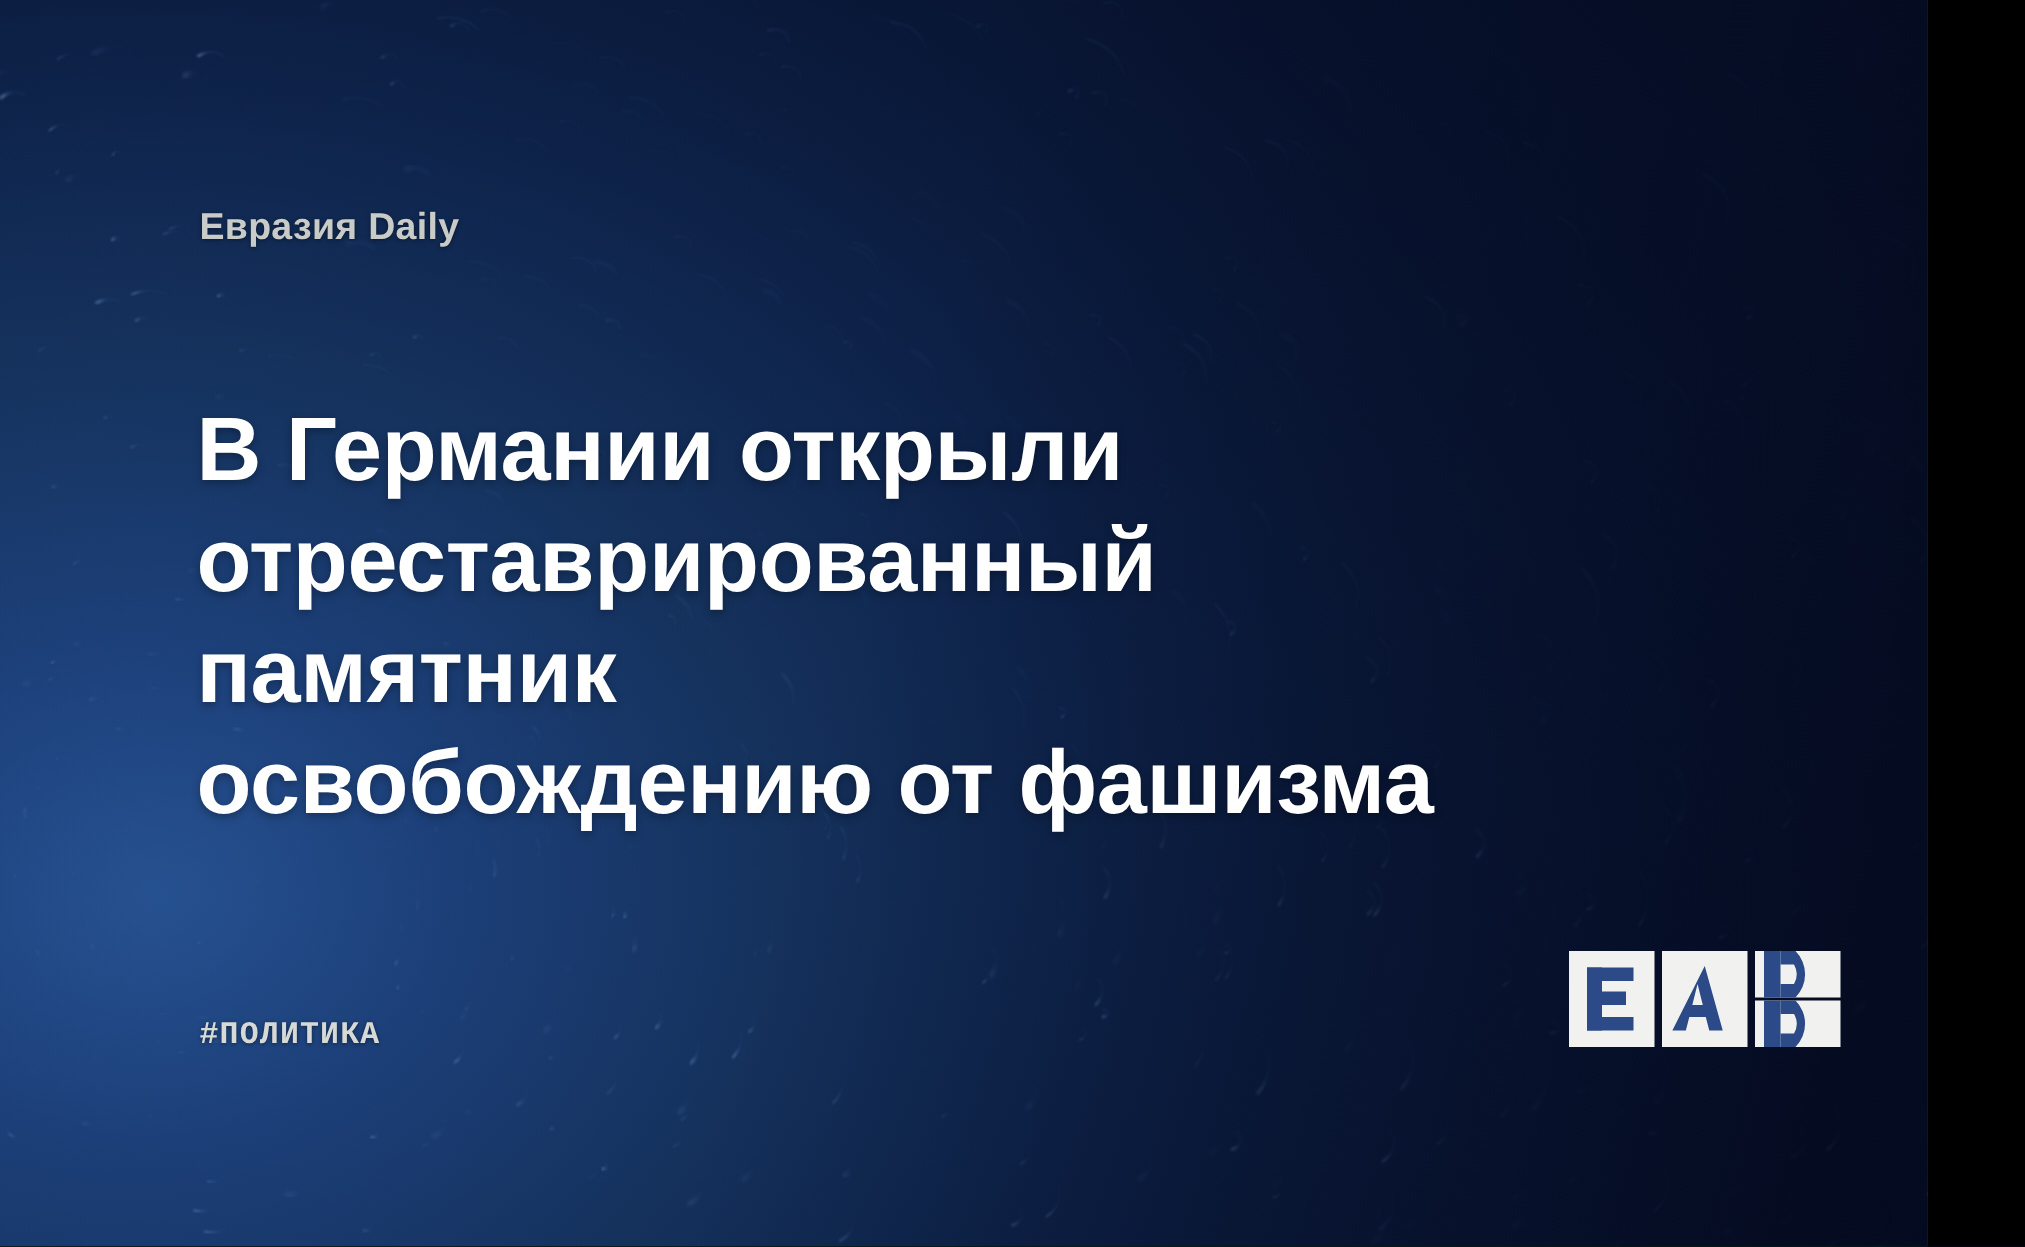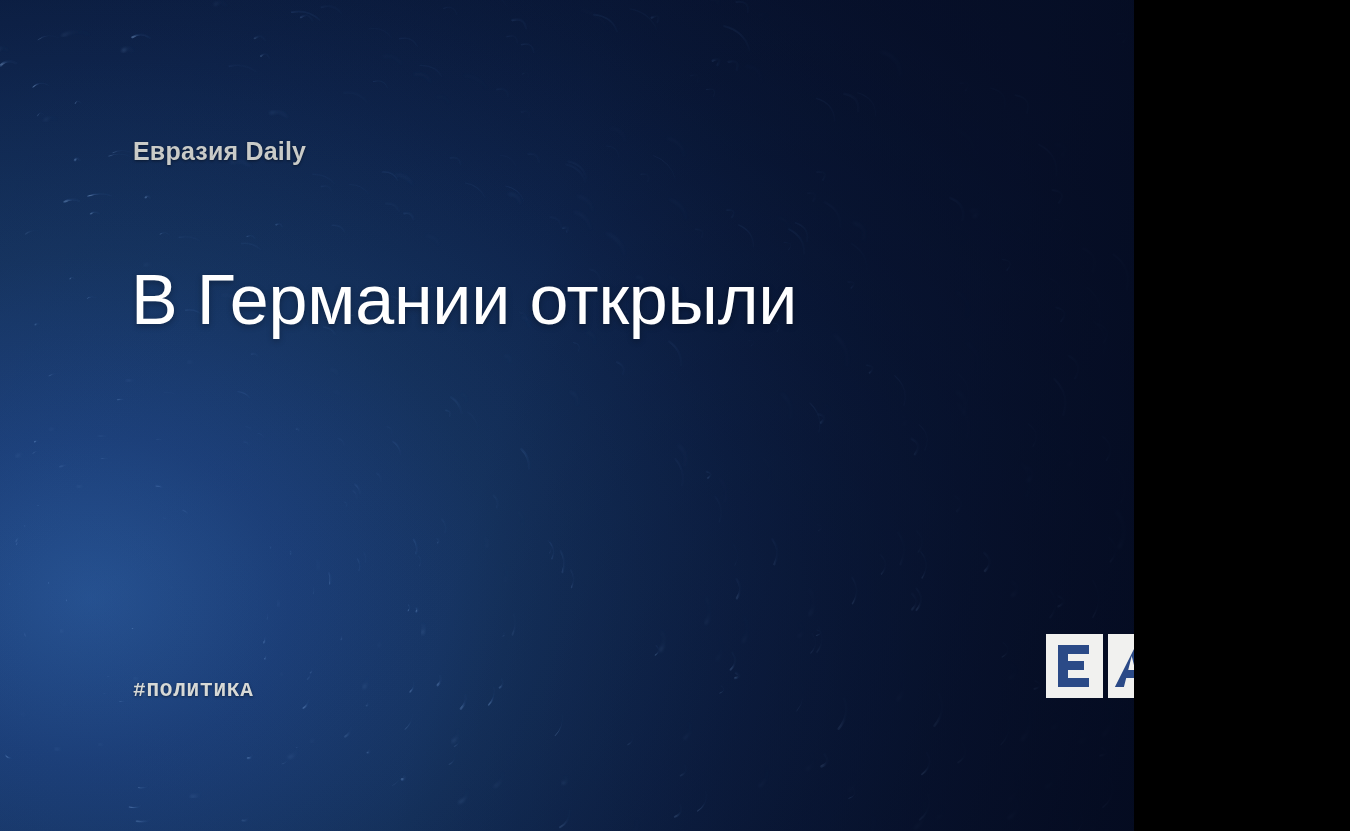--- a/index.html
+++ b/index.html
@@ -2,21 +2,21 @@
 <html><head>
 <meta charset="utf-8">
 <style>
   html, body {
     margin: 0;
     padding: 0;
     background: #000;
   }
   #card {
     position: relative;
-    width: 1134px;
+    width: 1285px;
     height: 831px;
     overflow: hidden;
     font-family: "Liberation Sans", sans-serif;
     background: #14532d;
   }
 
   
   .bg-base {
     position: absolute;
     inset: 0;
@@ -52,23 +52,23 @@
     color: #c9cbc8;
     letter-spacing: 0.2px;
     text-shadow: 0 1px 3px rgba(0,0,0,0.45);
     white-space: nowrap;
   }
   .headline {
     position: absolute;
     left: 131px;
     top: 263px;
     width: 900px;
-    font-size: 70px;
+    font-size: 60px;
     line-height: 74px;
-    font-weight: normal;
+    font-weight: bold;
     color: #ffffff;
     letter-spacing: -0.2px;
     text-shadow: 0 2px 6px rgba(0,0,0,0.30);
   }
   .headline .hl-line { display: block; }
   .tag {
     position: absolute;
     left: 133px;
     top: 679px;
     font-size: 21px;
@@ -808,20 +808,22 @@
       </g>
   </svg>
 
   <div class="bg-vignette"></div>
   <div class="bg-dark-right"></div>
 
   <div class="brand">Евразия Daily</div>
 
   <div class="headline">
     <span class="hl-line">В Германии открыли</span>
+    <span class="hl-line">отреставрированный памятник</span>
+    <span class="hl-line">освобождению от фашизма</span>
   </div>
 
   <div class="tag">#ПОЛИТИКА</div>
 
   <div class="logo">
     <svg width="190" height="80" viewBox="0 0 190 80" aria-hidden="true">
 
       <rect x="3" y="6" width="57" height="64" fill="#f1f1ef"></rect>
       <g fill="#2b4a87">
         <rect x="15" y="17" width="10" height="42"></rect>

